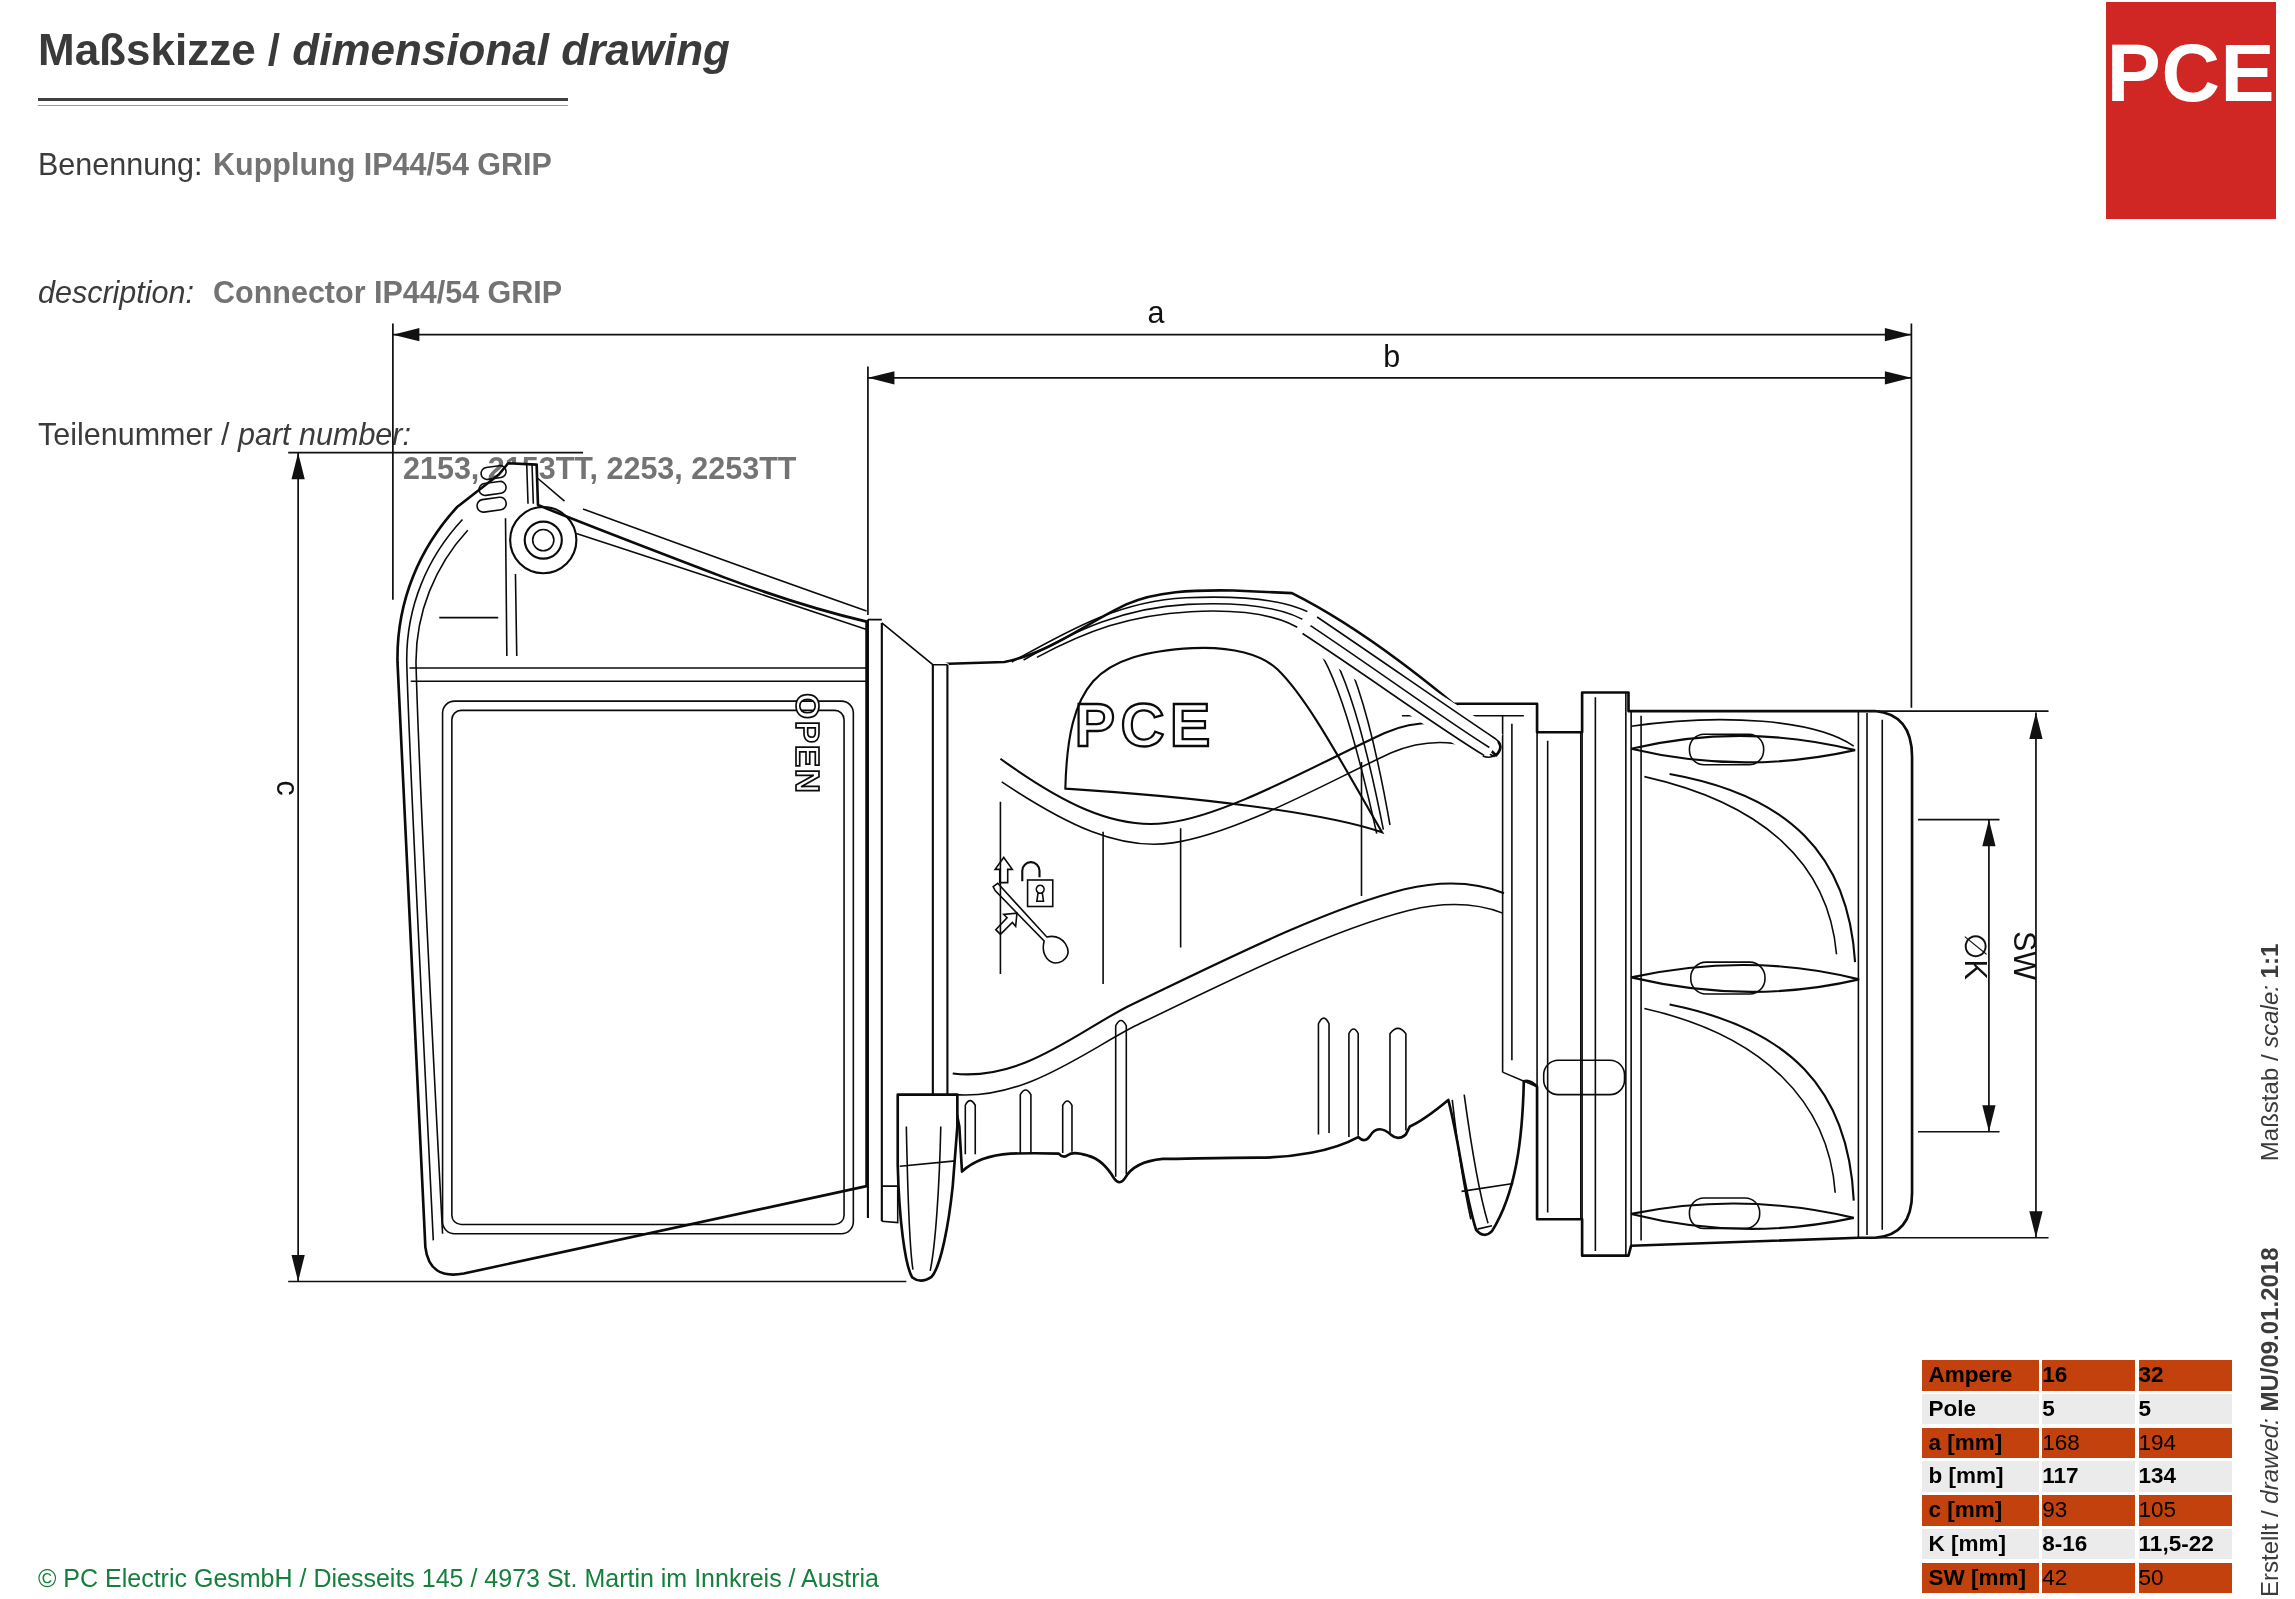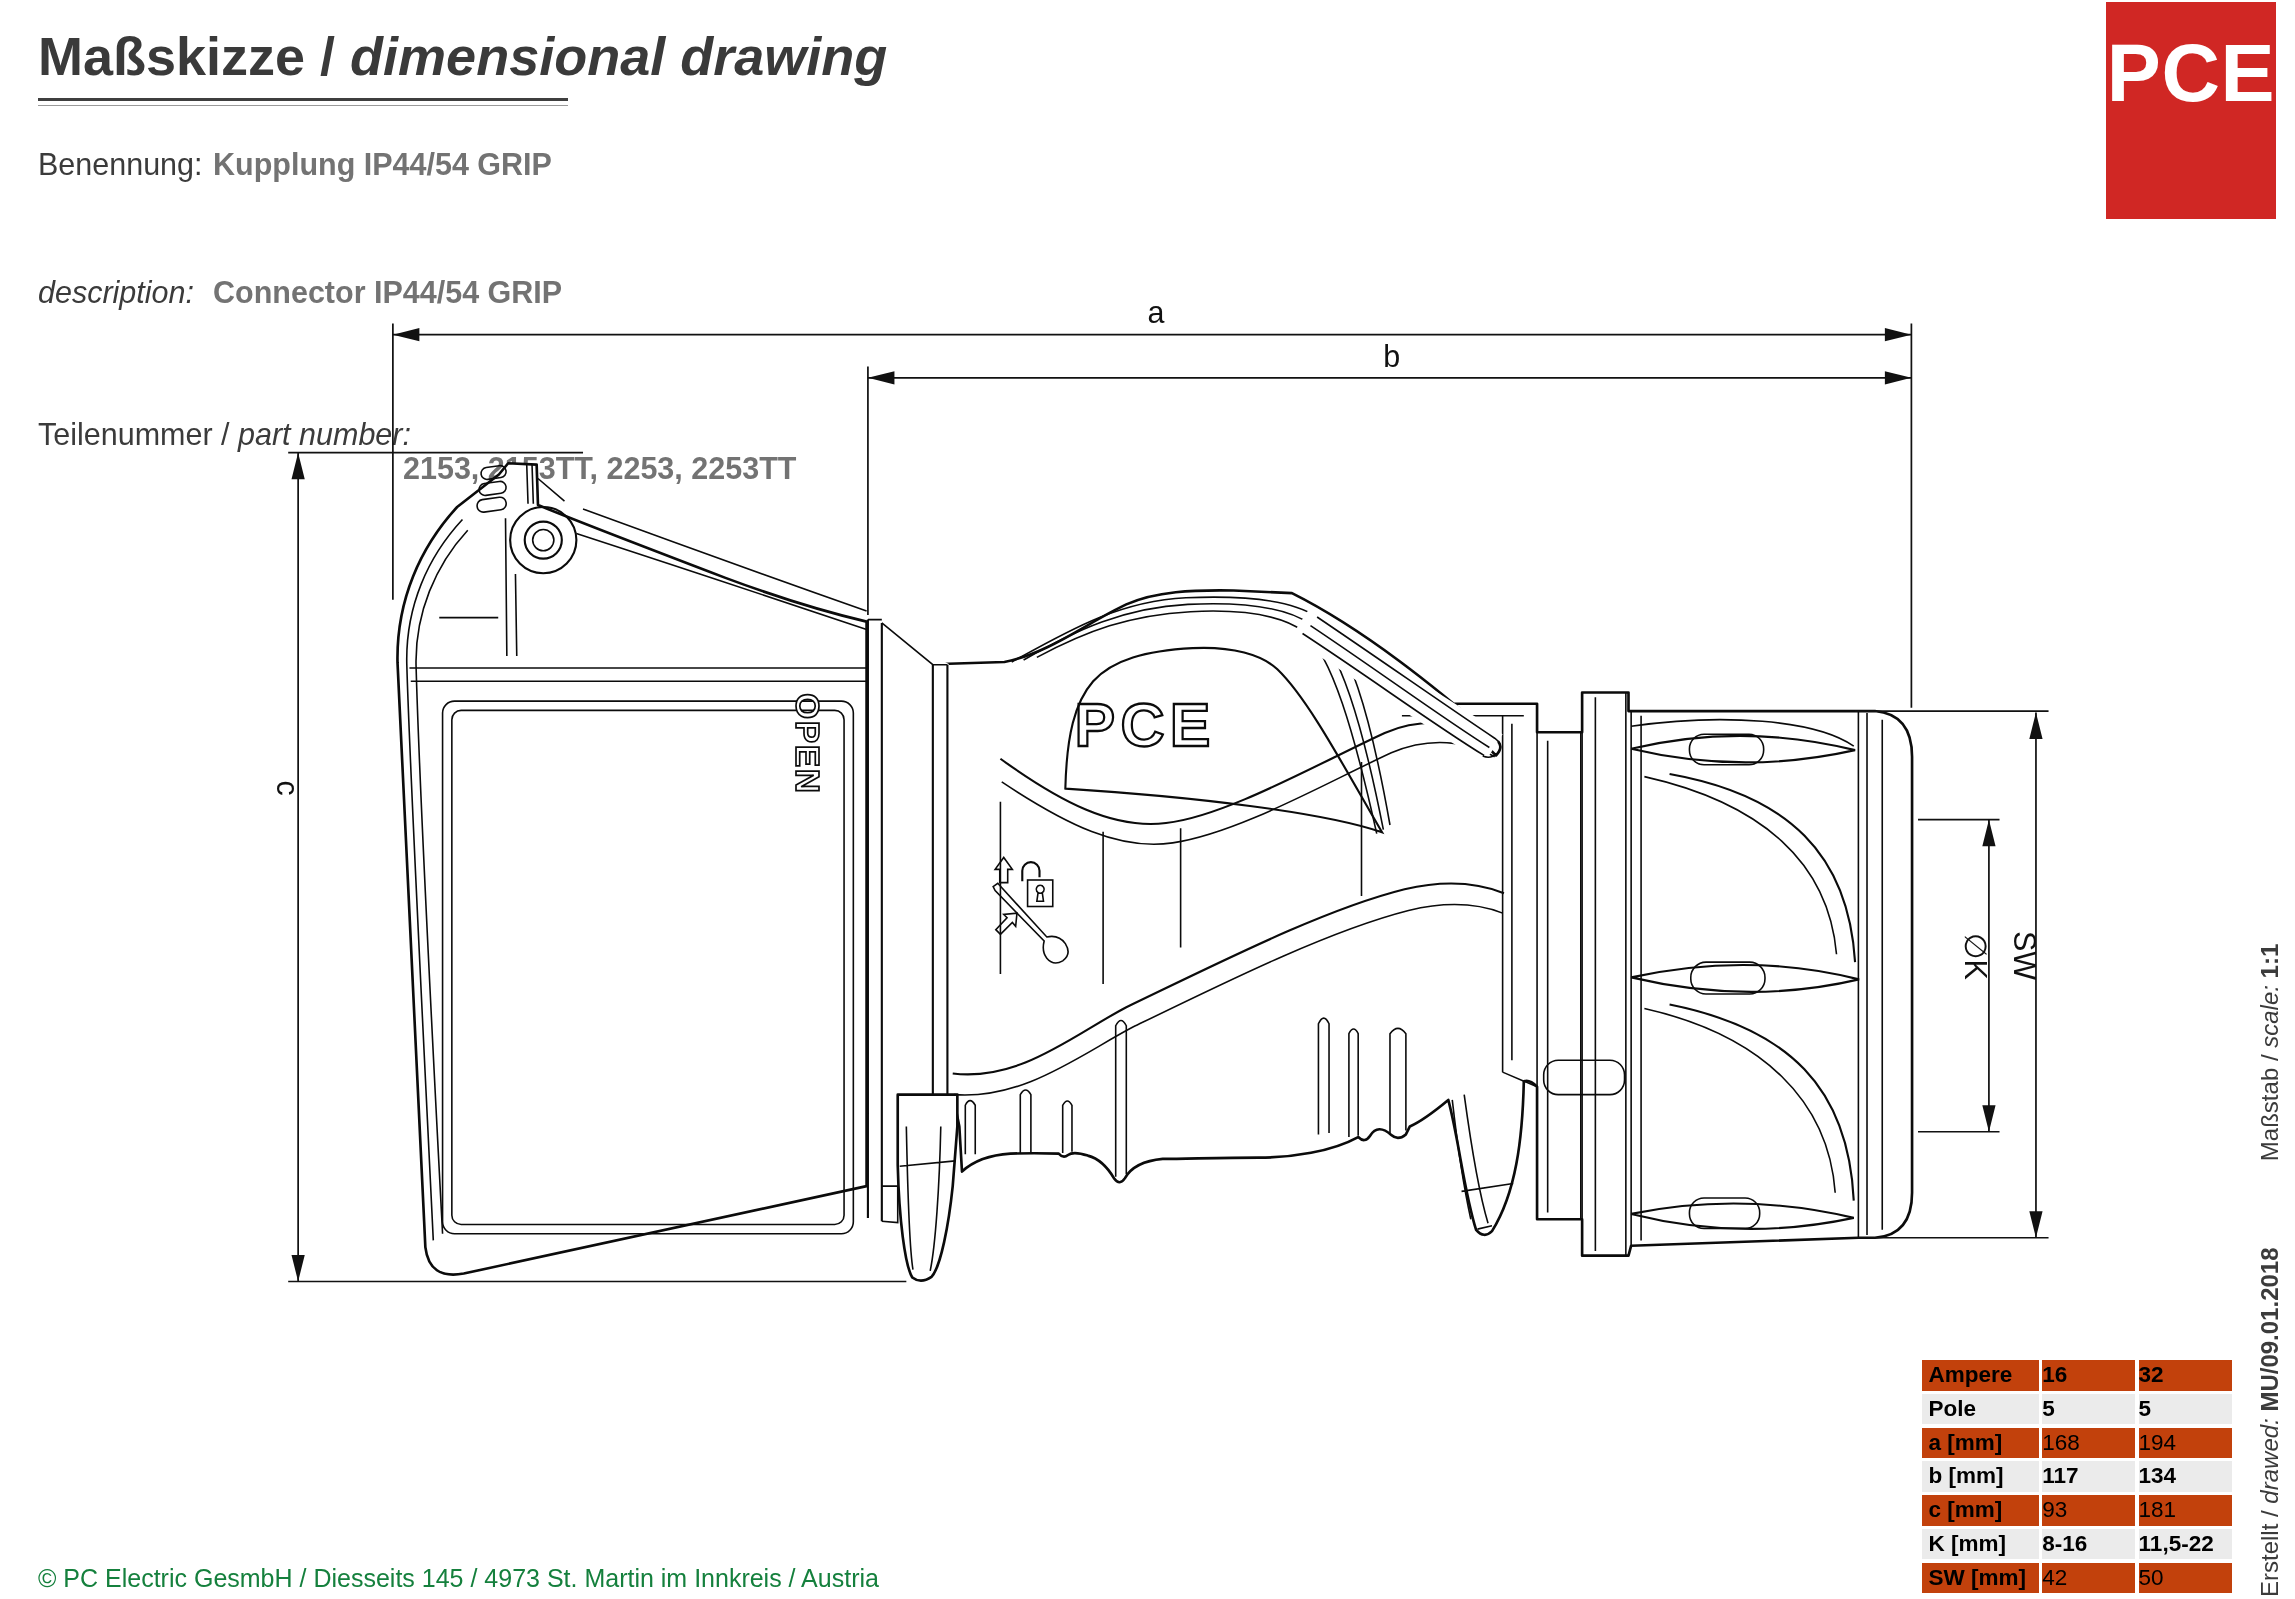--- a/index.html
+++ b/index.html
@@ -1,20 +1,20 @@
 <!DOCTYPE html>
 <html style="font-size:10.6px"><head>
 <meta charset="utf-8">
 <style>
   html,body{margin:0;padding:0;background:#fff;}
   #page{position:relative;width:2295px;height:1599px;background:#ffffff;overflow:hidden;
         font-family:"Liberation Sans", sans-serif;color:#3b3b3b;}
   .abs{position:absolute;}
   
-  #title{left:38px;top:25px;font-size:54px;font-weight:bold;color:#3a3a3a;white-space:nowrap;text-align:right;}
+  #title{left:38px;top:25px;font-size:44px;font-weight:bold;color:#3a3a3a;white-space:nowrap;text-align:right;}
   #title .it{font-style:italic;}
   #title-underline{left:38px;top:98px;width:530px;height:3.3px;background:#3f3f3f;}
   #title-underline2{left:38px;top:105px;width:530px;height:1.3px;background:#9a9a9a;}
   .hdr-row{font-size:30.5px;white-space:nowrap;}
   .hdr-label{color:#3b3b3b;}
   .hdr-value{font-weight:bold;color:#737373;}
   
   #logo{left:2106px;top:2px;width:170px;height:217px;background:#d02724;}
   #logo-text{position:absolute;left:0;top:25px;width:100%;text-align:center;
              font-size:81px;font-weight:bold;color:#ffffff;letter-spacing:0.7px;}
@@ -281,21 +281,21 @@
     <div class="tcell tlabel rowdark">a [mm]</div>
     <div class="tcell tval rowdark">168</div>
     <div class="tcell tval rowdark">194</div>
 
     <div class="tcell tlabel rowlight">b [mm]</div>
     <div class="tcell tval bold rowlight">117</div>
     <div class="tcell tval bold rowlight">134</div>
 
     <div class="tcell tlabel rowdark">c [mm]</div>
     <div class="tcell tval rowdark">93</div>
-    <div class="tcell tval rowdark">181</div>
+    <div class="tcell tval rowdark">105</div>
 
     <div class="tcell tlabel rowlight">K [mm]</div>
     <div class="tcell tval bold rowlight">8-16</div>
     <div class="tcell tval bold rowlight">11,5-22</div>
 
     <div class="tcell tlabel rowdark">SW [mm]</div>
     <div class="tcell tval rowdark">42</div>
     <div class="tcell tval rowdark">50</div>
   </div>
 

